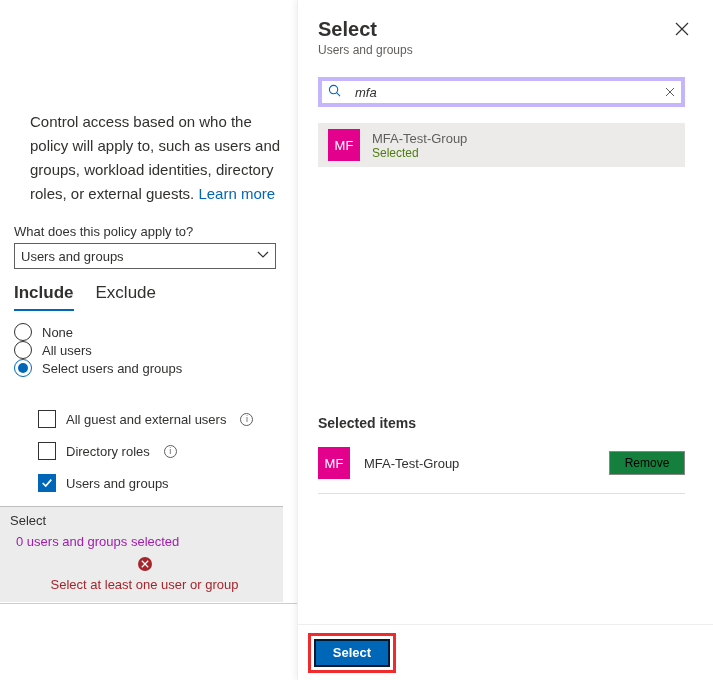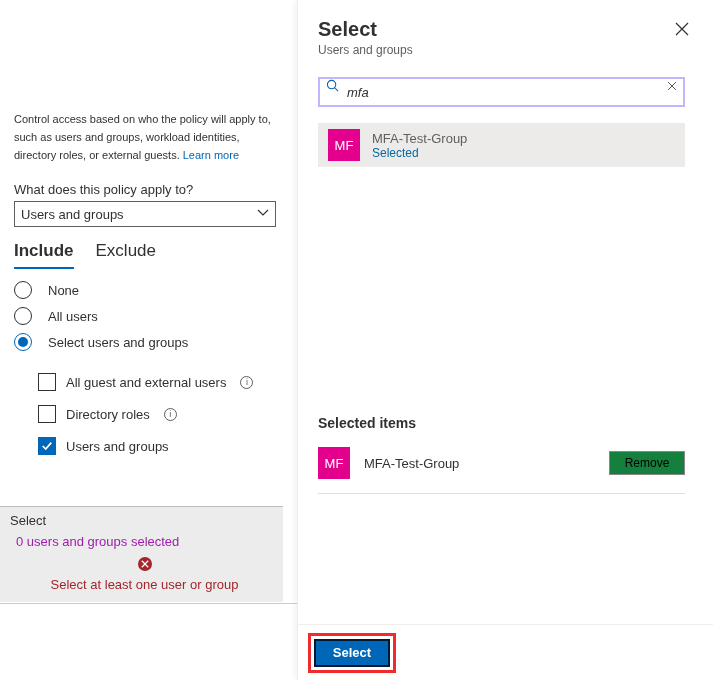--- a/index.html
+++ b/index.html
@@ -1,58 +1,58 @@
 <!DOCTYPE html>
 <html><head>
 <meta charset="utf-8">
 <style>
   * { box-sizing: border-box; }
   html, body { margin:0; padding:0; font-family: "Segoe UI", Arial, sans-serif; font-size:13px; color:#323130; background:#fff; }
   .app { display:flex; width:713px; height:680px; position:relative; overflow:hidden; }
   .left { width:297px; padding:10px 14px 0 14px; position:relative; }
-  .desc { font-size:11px; line-height:18px; margin-top:100px; }
+  .desc { font-size:15px; line-height:24px; margin-top:100px;margin-left:16px; }
   .link { color:#0067b8; cursor:pointer; }
   .section-label { margin-top:18px; font-size:13px; }
   .select-box { margin-top:4px; width:262px; height:26px; border:1px solid #605e5c; display:flex; align-items:center; justify-content:space-between; padding:0 6px; background:#fff; cursor:pointer; }
   .chev { width:12px; }
   .tabs { display:flex; gap:22px; margin-top:14px; font-size:17px; }
   .tab { padding-bottom:6px; cursor:pointer; }
   .tab.active { border-bottom:2px solid #0067b8; font-weight:600; }
   .radios { margin-top:12px; }
-  .radio-row { display:flex; align-items:center; gap:16px; margin:8px 0; cursor:pointer; }
+  .radio-row { display:flex; align-items:center; gap:10px; margin:0 0; cursor:pointer; }
   .radio { width:18px; height:18px; border:1px solid #323130; border-radius:50%; display:flex; align-items:center; justify-content:center; }
   .radio.sel { border-color:#0067b8; }
   .radio.sel::after { content:""; width:10px; height:10px; background:#0067b8; border-radius:50%; }
-  .checks { margin:22px 0 0 24px; }
+  .checks { margin:33px 0 0 24px; }
   .check-row { display:flex; align-items:center; gap:10px; margin:14px 0; cursor:pointer; }
   .chk { width:18px; height:18px; border:1px solid #323130; display:flex; align-items:center; justify-content:center; }
   .chk.on { background:#0067b8; border-color:#0067b8; }
   .chk.on svg { stroke:#fff; }
   .info-ic { width:13px; height:13px; border:1px solid #605e5c; border-radius:50%; display:inline-flex; align-items:center; justify-content:center; font-size:9px; color:#605e5c; margin-left:4px;}
   .summary { position:absolute; left:0; bottom:78px; width:283px; border-top:1px solid #bebebe; background:#ececec; padding:6px 10px 10px 10px; }
   .summary-title { font-size:13px; margin-bottom:6px; }
   .summary-link { color:#a21caf; font-size:13px; margin-left:6px; cursor:pointer; }
   .err-row { display:flex; align-items:center; gap:6px; margin-top:8px; margin-left:6px;flex-direction:column; }
   .err-ic { width:14px; height:14px; background:#a4262c; border-radius:50%; display:flex; align-items:center; justify-content:center; }
   .err-ic svg { stroke:#fff; }
   .err-text { color:#a4262c; font-size:13px; }
   .divider { position:absolute; bottom:76px; left:0; width:297px; border-bottom:1px solid #ccc; }
 
   .right { flex:1; border-left:1px solid #eee; box-shadow:-2px 0 6px rgba(0,0,0,0.06); display:flex; flex-direction:column; position:relative; }
   .panel-head { padding:18px 20px 0 20px; display:flex; justify-content:space-between; align-items:flex-start;}
   .panel-title { font-size:20px; font-weight:600; }
   .panel-sub { font-size:12px; color:#605e5c; margin-top:2px; }
   .close { cursor:pointer; padding:4px; }
-  .search { margin:20px 28px 0 20px; height:30px; border:2px solid #c4b5fd; display:flex; padding:0 6px; gap:6px; }
+  .search { margin:20px 28px 0 20px; height:30px; border:4px solid #c4b5fd; display:flex; align-items:center; padding:0 6px; gap:12px; }
   .search input { border:none; outline:none; flex:1; font-size:13px; font-style:italic; color:#323130; background:transparent;}
   .clear { cursor:pointer; color:#605e5c; }
   .result { margin:16px 28px 0 20px; background:#edebe9; height:44px; display:flex; align-items:center; gap:12px; padding:0 10px; cursor:pointer;}
   .avatar { width:32px; height:32px; background:#e3008c; color:#fff; display:flex; align-items:center; justify-content:center; font-size:13px; }
   .result-txt .name { color:#605e5c; font-size:13px; }
-  .result-txt .state { color:#0369a1; font-size:12px; }
+  .result-txt .state { color:#4d7c0f; font-size:12px; }
   .sel-items { margin:0 28px 0 20px; position:absolute; top:415px; left:0; right:0;}
   .sel-heading { font-weight:600; font-size:14px; margin-bottom:16px; }
   .sel-row { display:flex; align-items:center; justify-content:space-between; border-bottom:1px solid #e1dfdd; padding-bottom:14px;}
   .sel-row .lft { display:flex; align-items:center; gap:14px; }
   .remove-btn { width:76px; height:24px; border:1px solid #8a8886; background:#15803d; font-size:12px; cursor:pointer; }
   .footer { position:absolute; bottom:0; left:0; right:0; height:56px; border-top:1px solid #eee; display:flex; align-items:center; padding-left:10px;}
   .hl { border:3px solid #ef2b2d; padding:3px; display:inline-block; }
   .select-btn { width:76px; height:28px; background:#0067b8; border:2px solid #001a33; color:#fff; font-size:13px; font-weight:600; cursor:pointer; }
 </style>
 </head>

